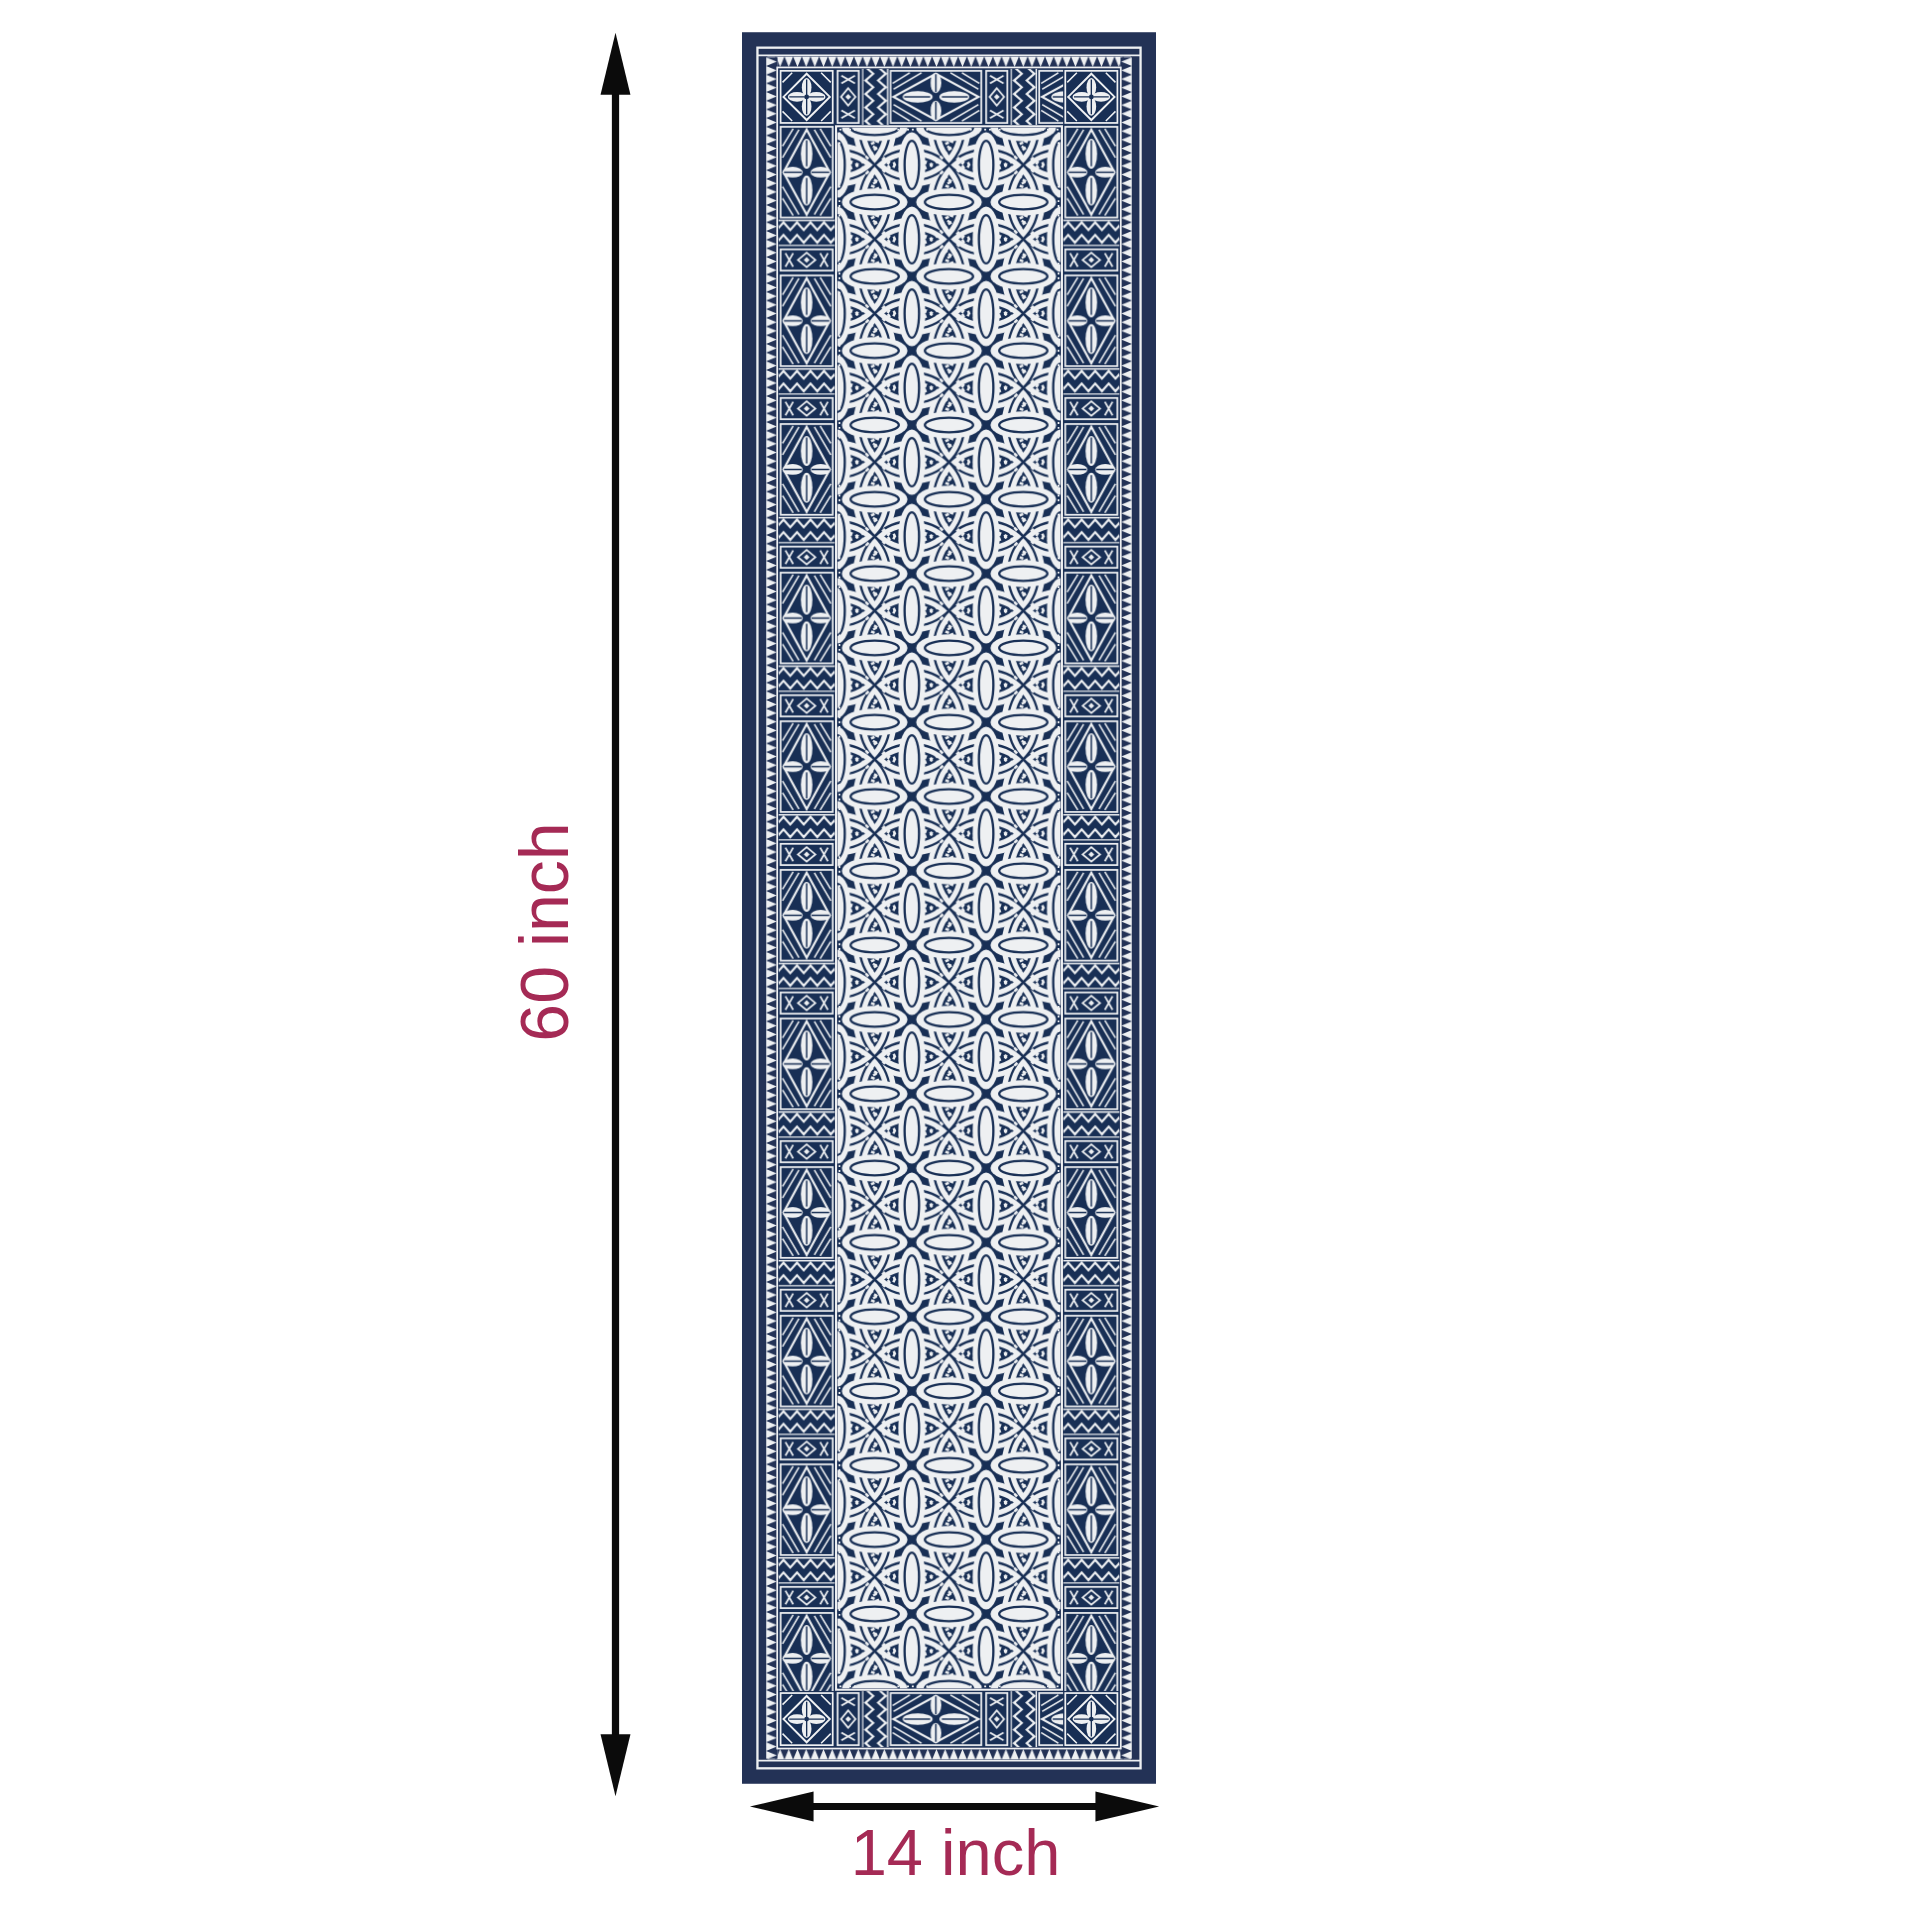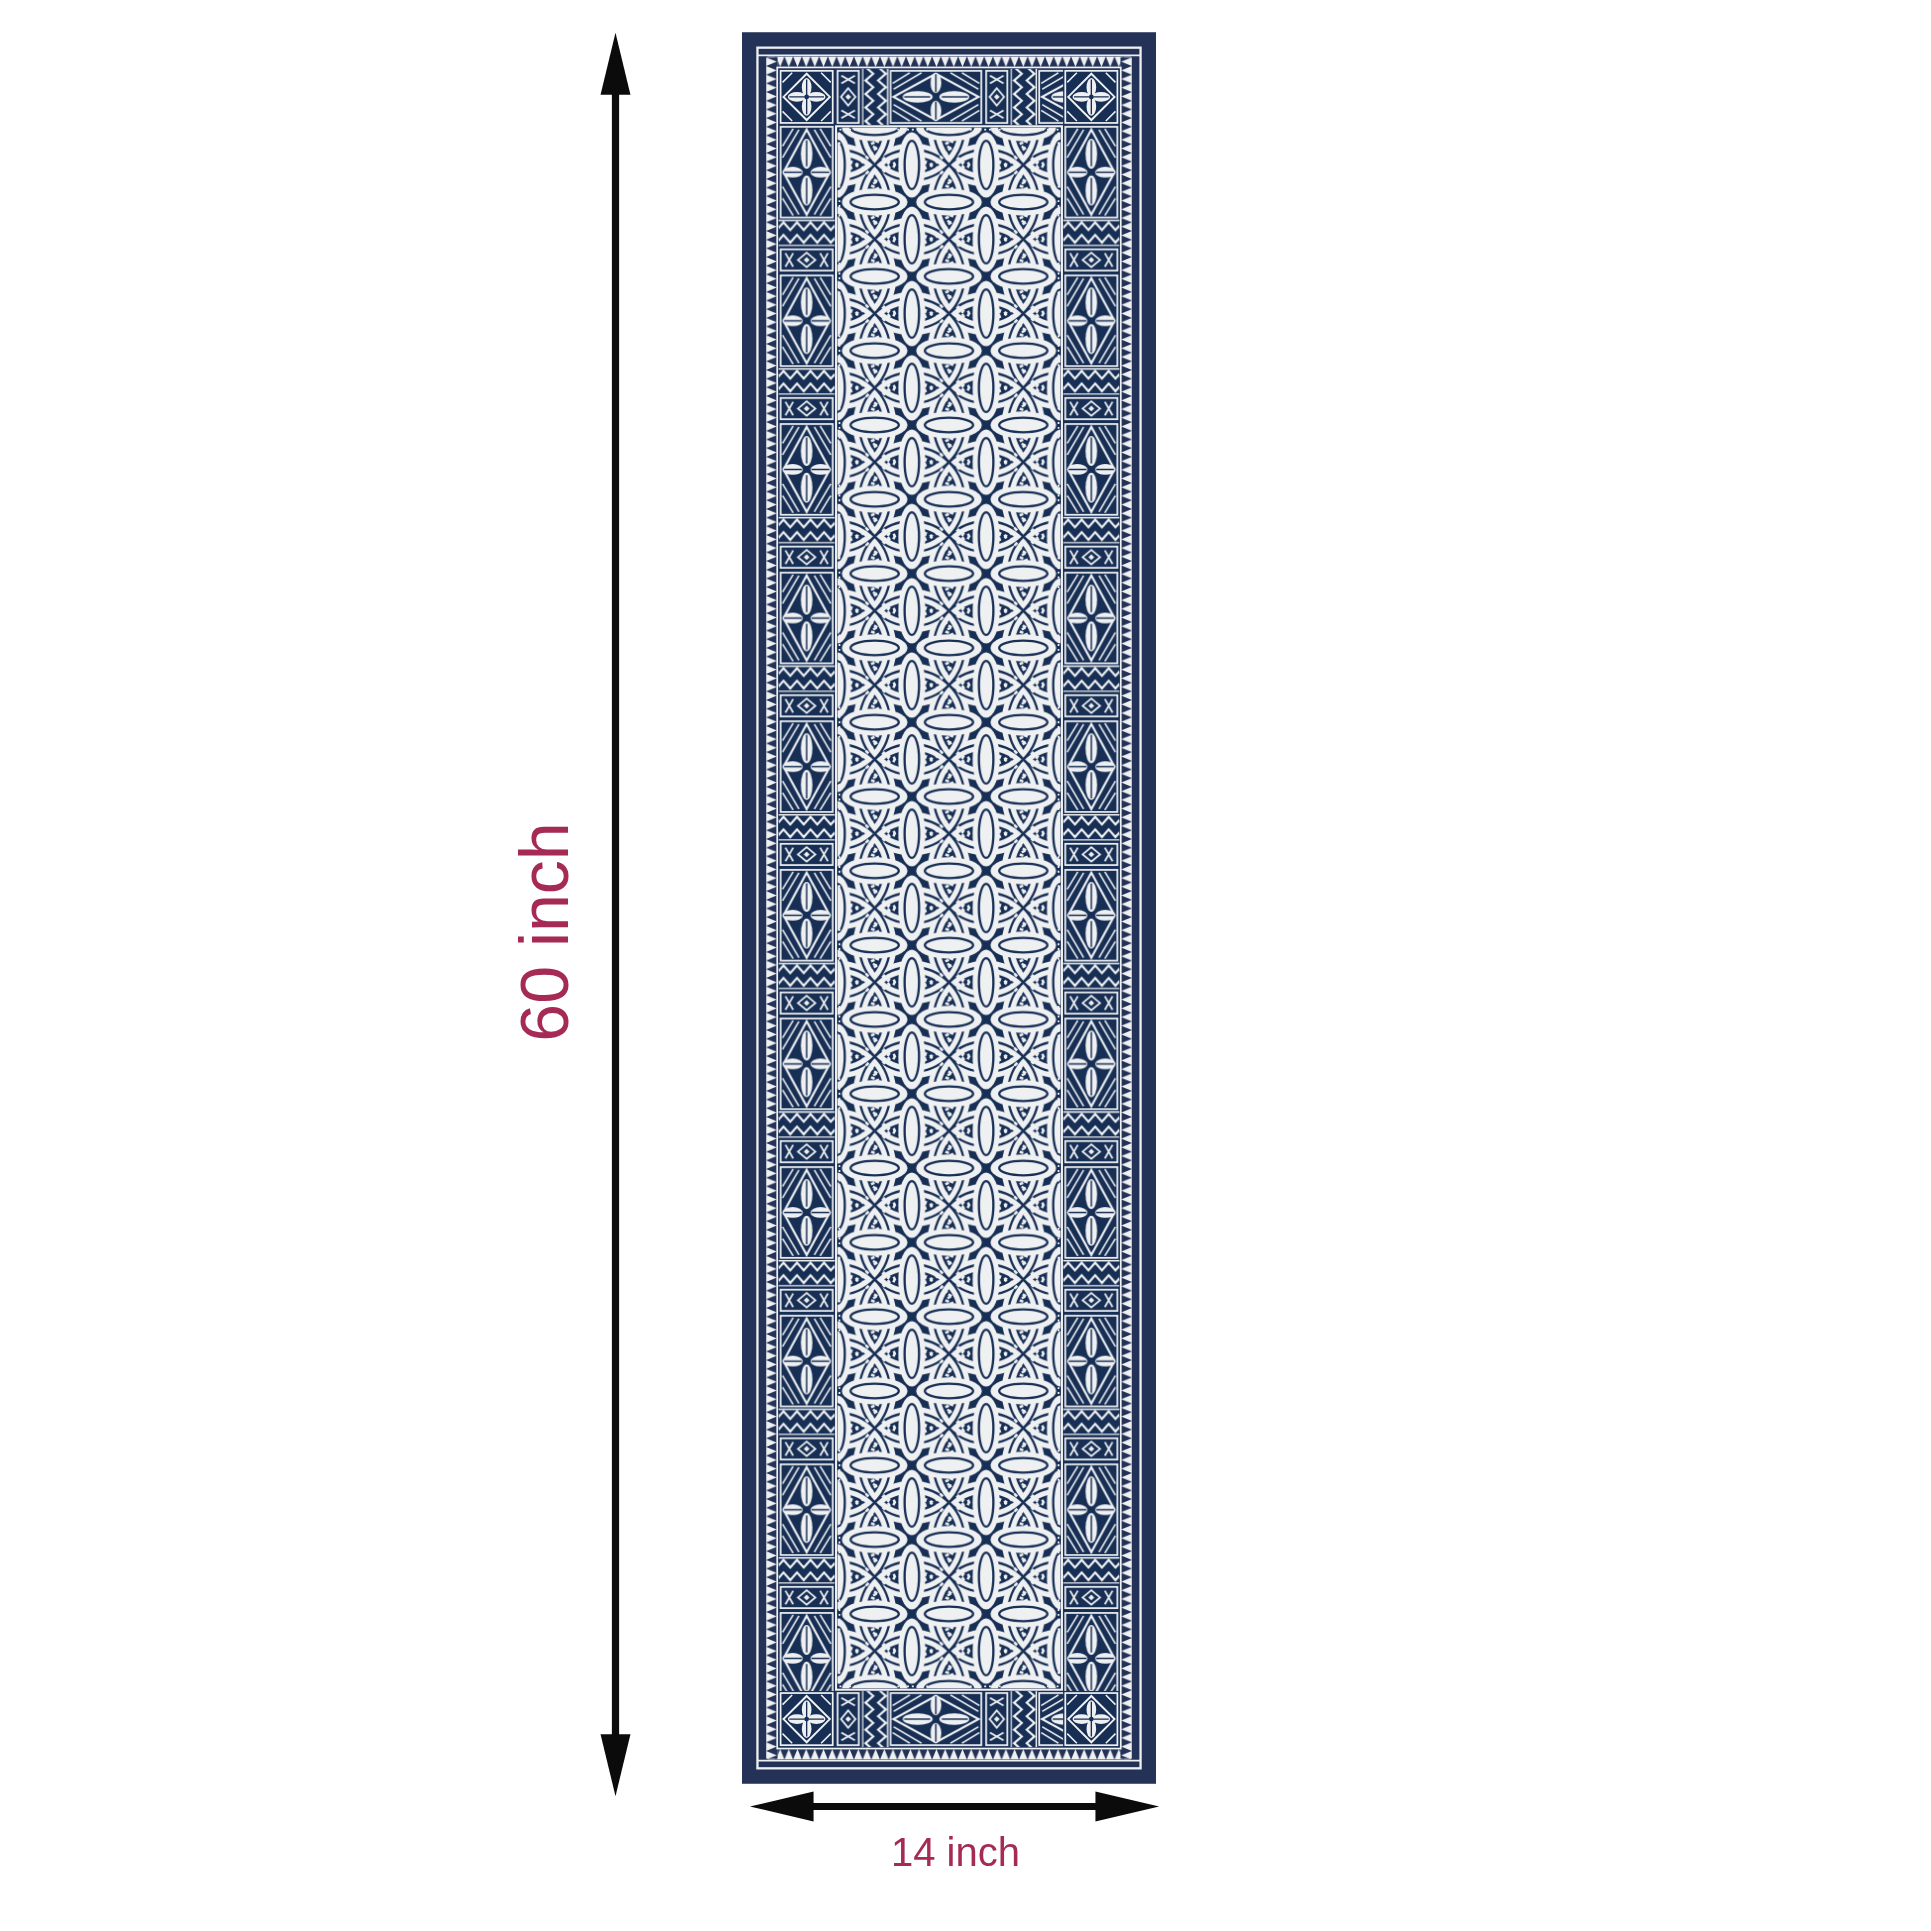--- a/index.html
+++ b/index.html
@@ -7,21 +7,21 @@
     position:relative;width:1931px;height:1931px;background:#ffffff;overflow:hidden;
     font-family:"Liberation Sans", sans-serif;
   }
   .runner{position:absolute;left:742px;top:32px;width:414px;height:1752px;}
   .runner svg{display:block;width:100%;height:100%;}
   .dim-arrow{position:absolute;}
   .dim-label{position:absolute;display:flex;align-items:center;justify-content:center;color:#a52a55;}
   .dim-label span{white-space:nowrap;line-height:1;}
   #height-label{left:481px;top:801px;width:126px;height:261px;font-size:68px;}
   #height-label span{transform:rotate(-90deg);}
-  #width-label{left:829px;top:1817px;width:253px;height:70px;font-size:40px;}
+  #width-label{left:829px;top:1817px;width:253px;height:70px;font-size:65px;}
 </style>
 </head>
 <body>
 
 <div class="canvas">
 
   <svg class="dim-arrow" style="left:598px;top:29px;" width="35" height="1771" viewBox="0 0 36 1834">
     <line x1="18" y1="62" x2="18" y2="1772" stroke="#0b0b0b" stroke-width="7.5"></line>
     <polygon points="18,4 2.5,68 33.5,68" fill="#0b0b0b"></polygon>
     <polygon points="18,1830 2.5,1766 33.5,1766" fill="#0b0b0b"></polygon>

